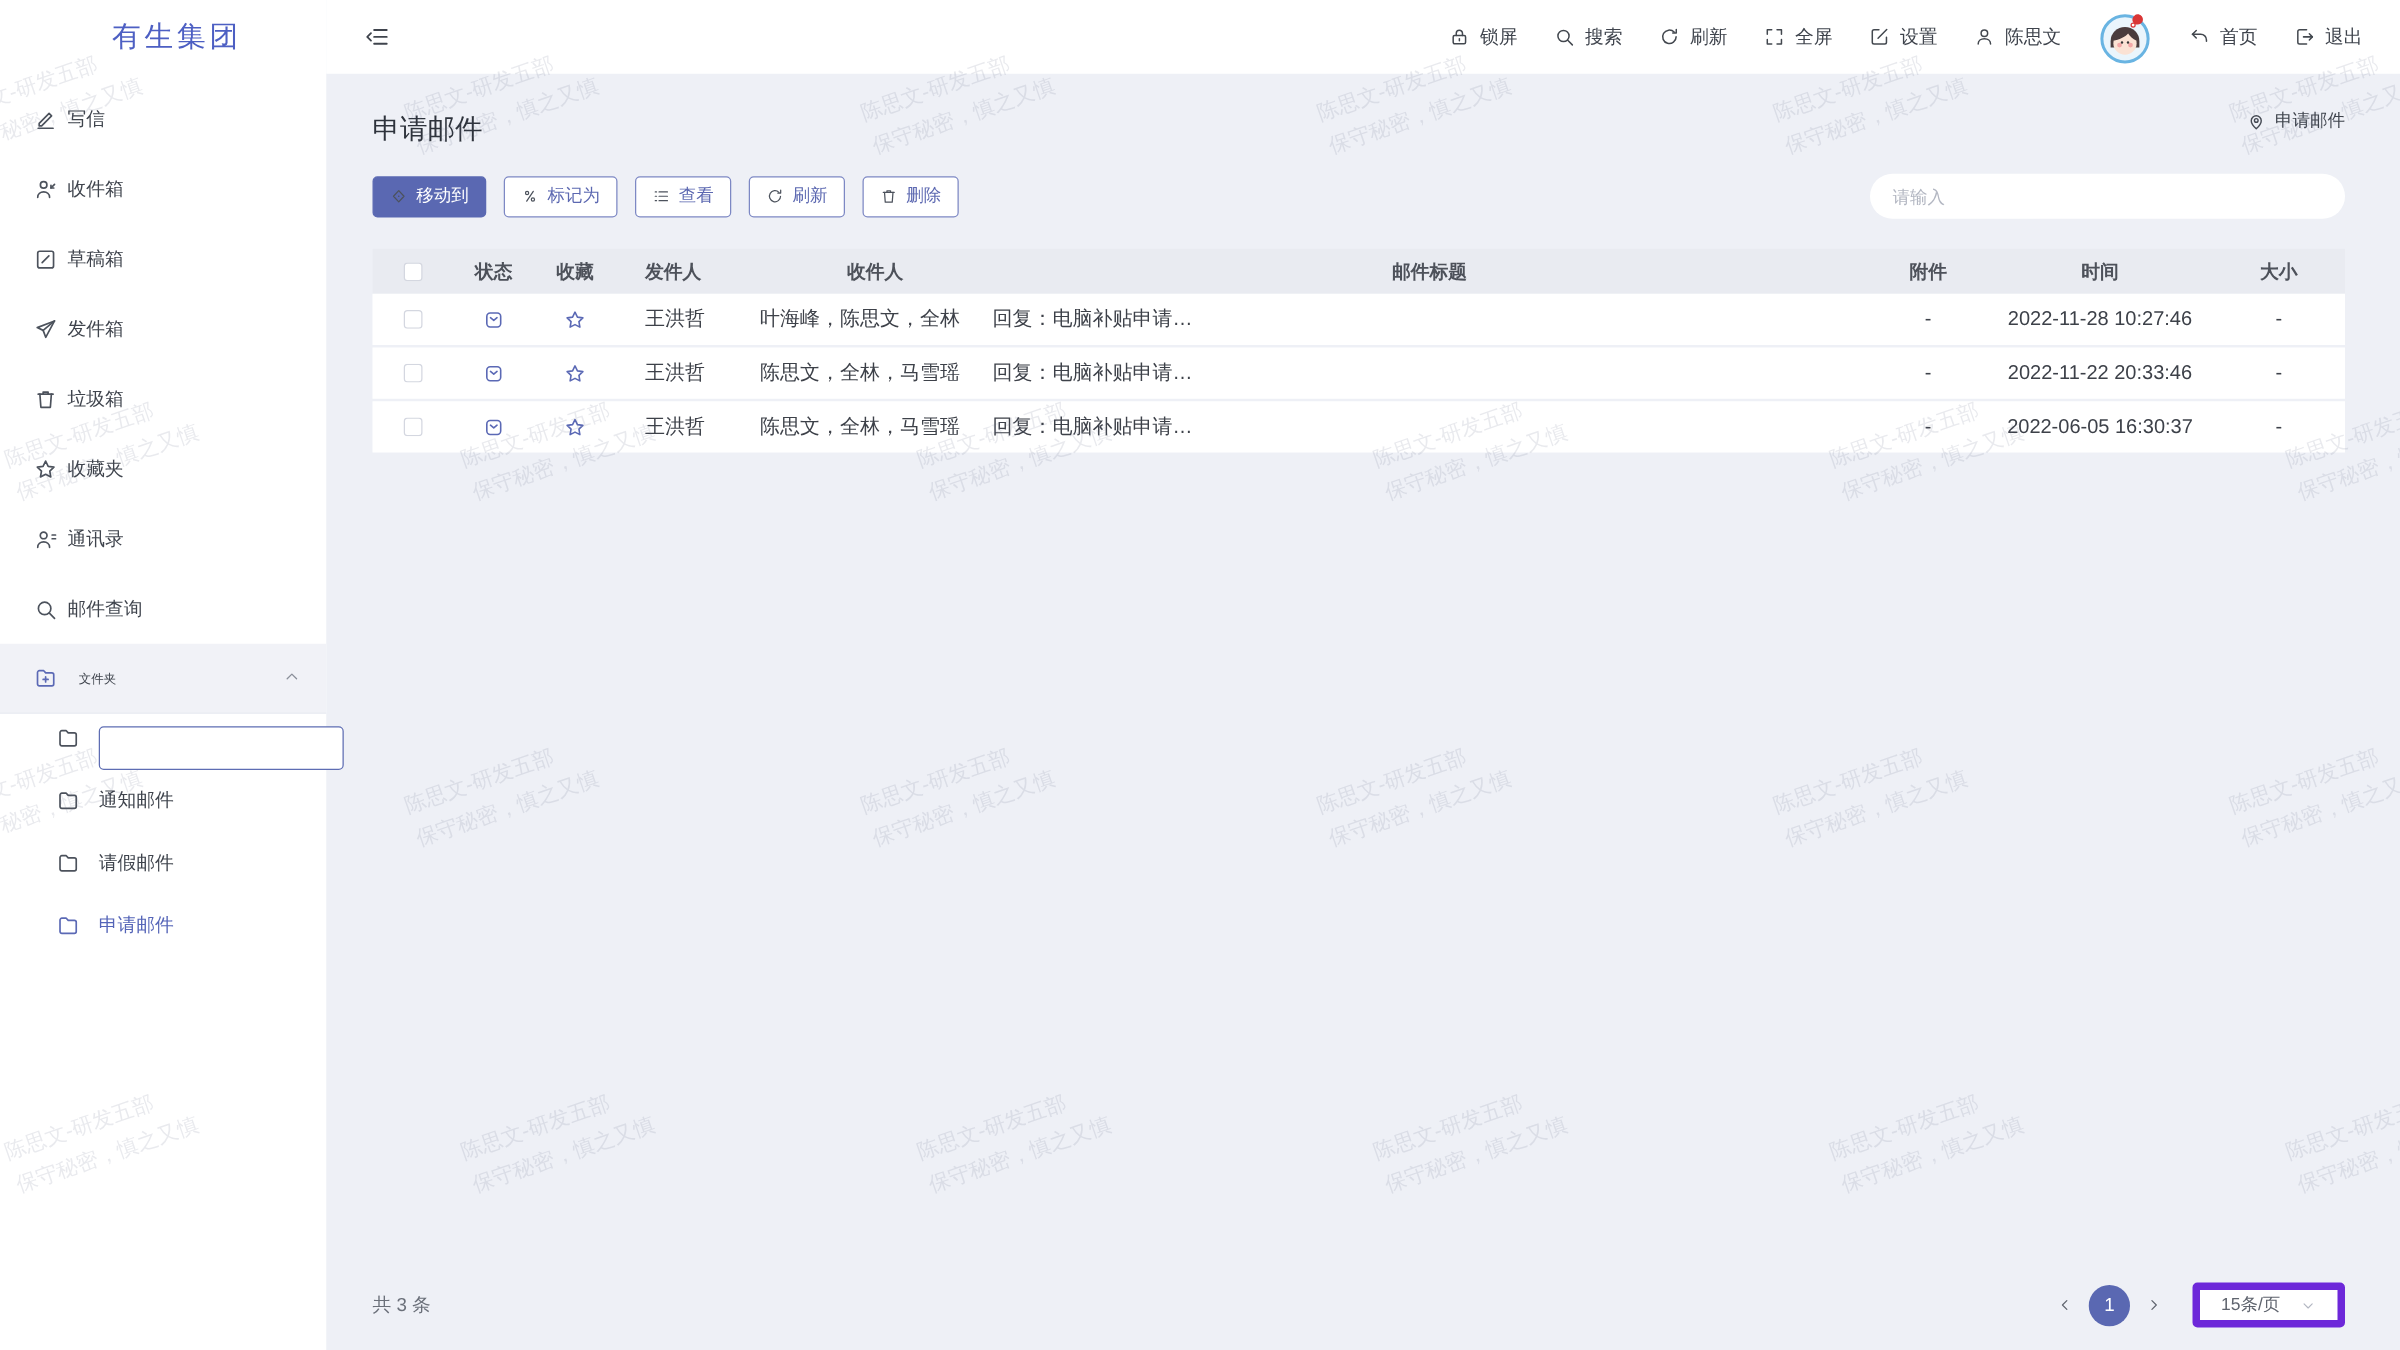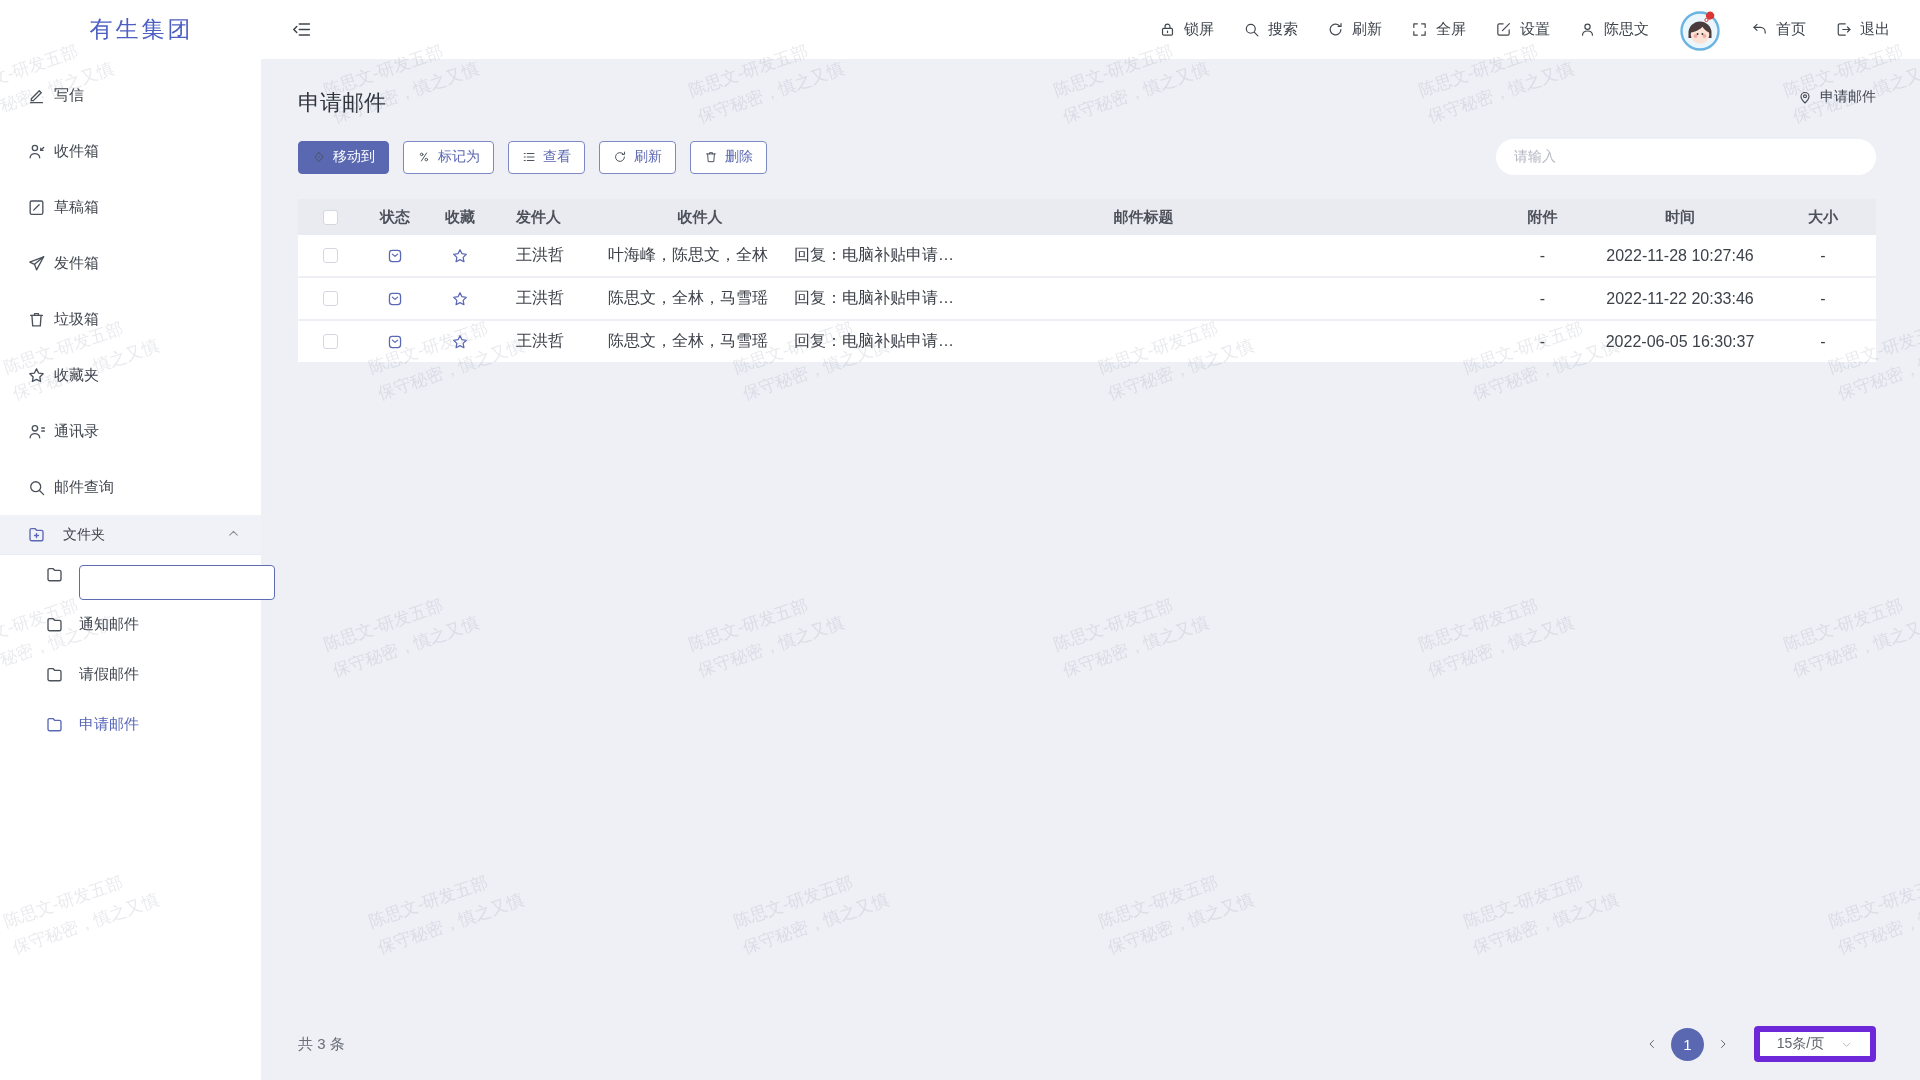--- a/index.html
+++ b/index.html
@@ -12,22 +12,22 @@
 
   
   .sidebar { width:261px; background:#fff; flex-shrink:0; display:flex; flex-direction:column; }
   .logo { height:59px; display:flex; align-items:center; justify-content:center;
           font-size:23px; color:#4d5fc3; letter-spacing:3px;margin-left:22px; }
   .side-menu { margin-top:8px; }
   .side-item { height:56px; display:flex; align-items:center; padding-left:27px; gap:8px;
                font-size:15px; cursor:pointer; }
   .icon-wrap { display:flex; align-items:center; color:#4c525c; }
   .icon-wrap svg { width:19px; height:19px; }
-  .folder-header { height:40px; background:#f1f2f7; display:flex; align-items:center;
-                   padding:0 20px 0 27px; gap:17px; font-size:14px; cursor:pointer;
+  .folder-header { height:56px; background:#f1f2f7; display:flex; align-items:center;
+                   padding:0 20px 0 27px; gap:17px; font-size:10px; cursor:pointer;
                    border-bottom:1px solid #e9ebf2;justify-content:flex-end; }
   .folder-header .icon-wrap { color:#5b69b5; }
   .folder-header .chev { margin-left:auto; color:#8b909a; }
   .folder-header .chev svg { width:15px; height:15px; }
   .folder-children { padding-top:10px; }
   .folder-child { height:50px; display:flex; align-items:flex-start; padding-left:45px; gap:15px;
                   font-size:15px; cursor:pointer; }
   .folder-child.active { color:#5565b8; }
   .folder-child.active .icon-wrap { color:#5b69b5; }
   .folder-input { width:196px; height:35px; border:1px solid #5e6db3; border-radius:4px;
@@ -54,21 +54,21 @@
   .breadcrumb svg { width:16px; height:16px; }
 
   .toolbar-row { margin-top:21px; display:flex; align-items:center; justify-content:space-between; }
   .btn-group { display:flex; gap:14px; }
   .btn { height:33px; padding:0 13px; border-radius:4px; display:inline-flex; align-items:center; gap:7px;
          font-size:14px; cursor:pointer; border:1px solid #7d88c4; background:#fff; color:#5c68b1;
          font-family:inherit; }
   .btn svg { width:14px; height:14px; }
   .btn.primary { background:#5a68b2; border-color:#5a68b2; color:#fff; }
   .search-input { width:380px; height:36px; border-radius:18px; border:none; background:#fff;
-                  padding:0 18px; font-size:14px; color:#3f444d; outline:none;font-family:Liberation Mono, monospace; }
+                  padding:0 18px; font-size:14px; color:#3f444d; outline:none; }
   .search-input::placeholder { color:#b3b7c2; }
 
   
   .table { margin-top:24px; --cols:64px 66px 64px 116px 184px 1fr 95px 180px 106px; }
   .thead { display:grid; grid-template-columns:var(--cols); background:#e9ebf1; height:36px;
            align-items:center; font-weight:bold; font-size:15px; color:#4d515a; }
   .trow { display:grid; grid-template-columns:var(--cols); background:#fff; height:41px;
           align-items:center; font-size:16px; color:#3d4149; margin-bottom:2px; cursor:default; }
   .cell { overflow:hidden; white-space:nowrap; text-overflow:ellipsis; }
   .c-center { text-align:center; }

